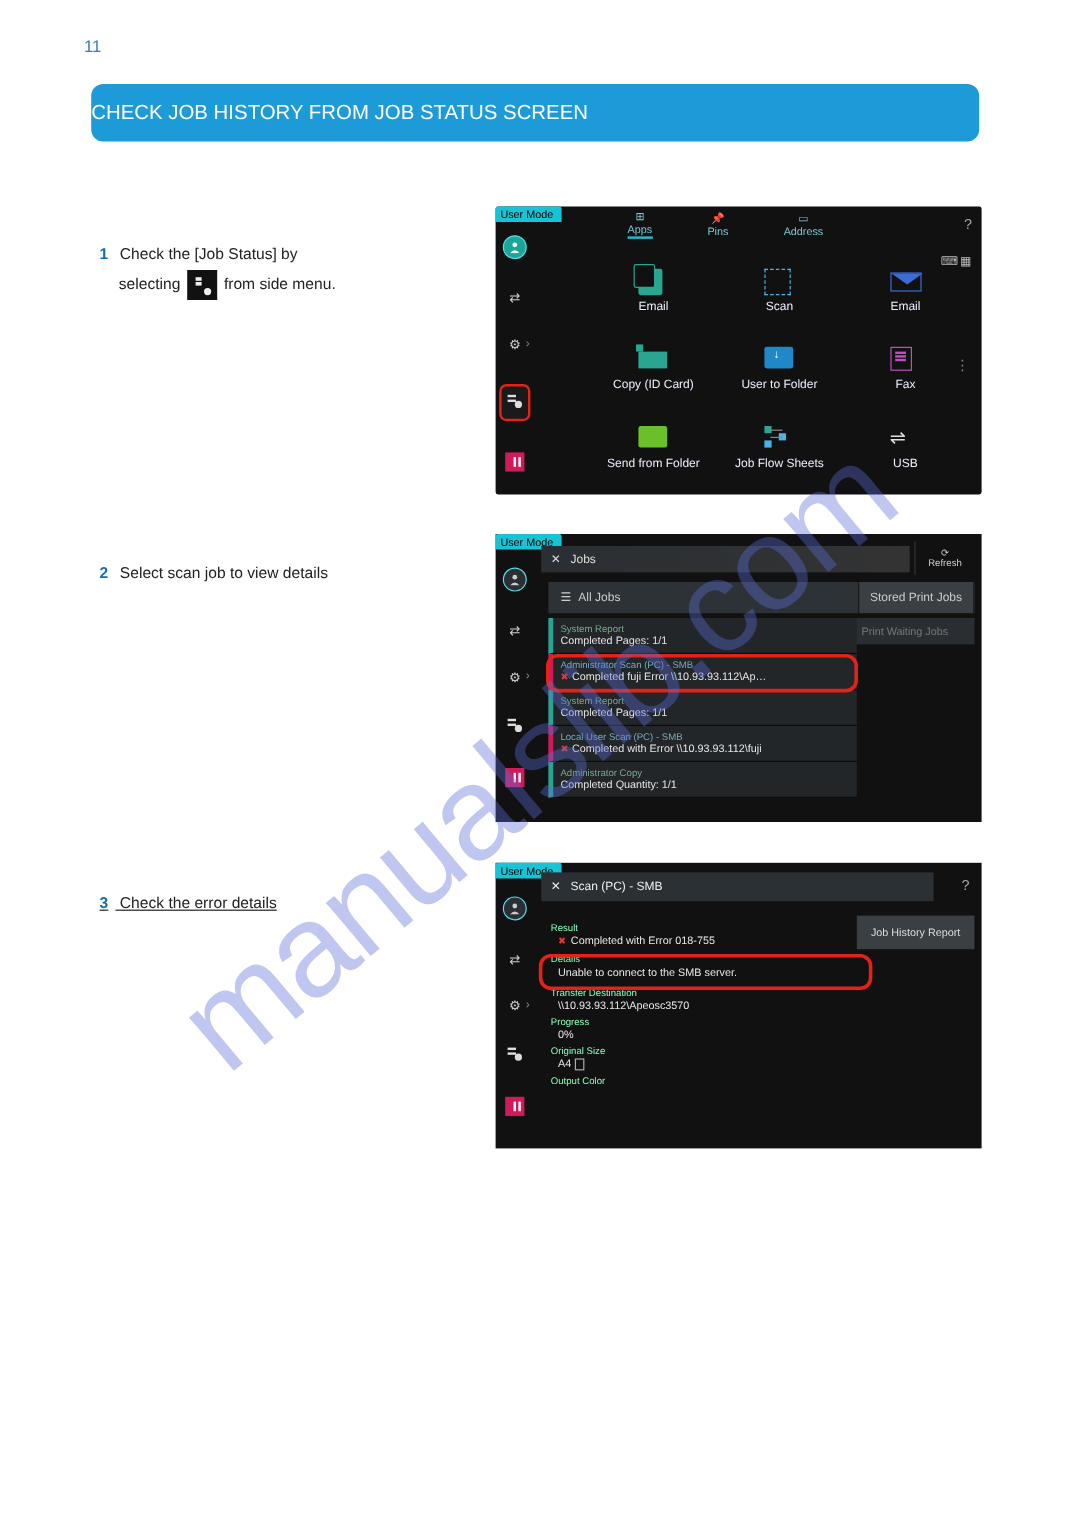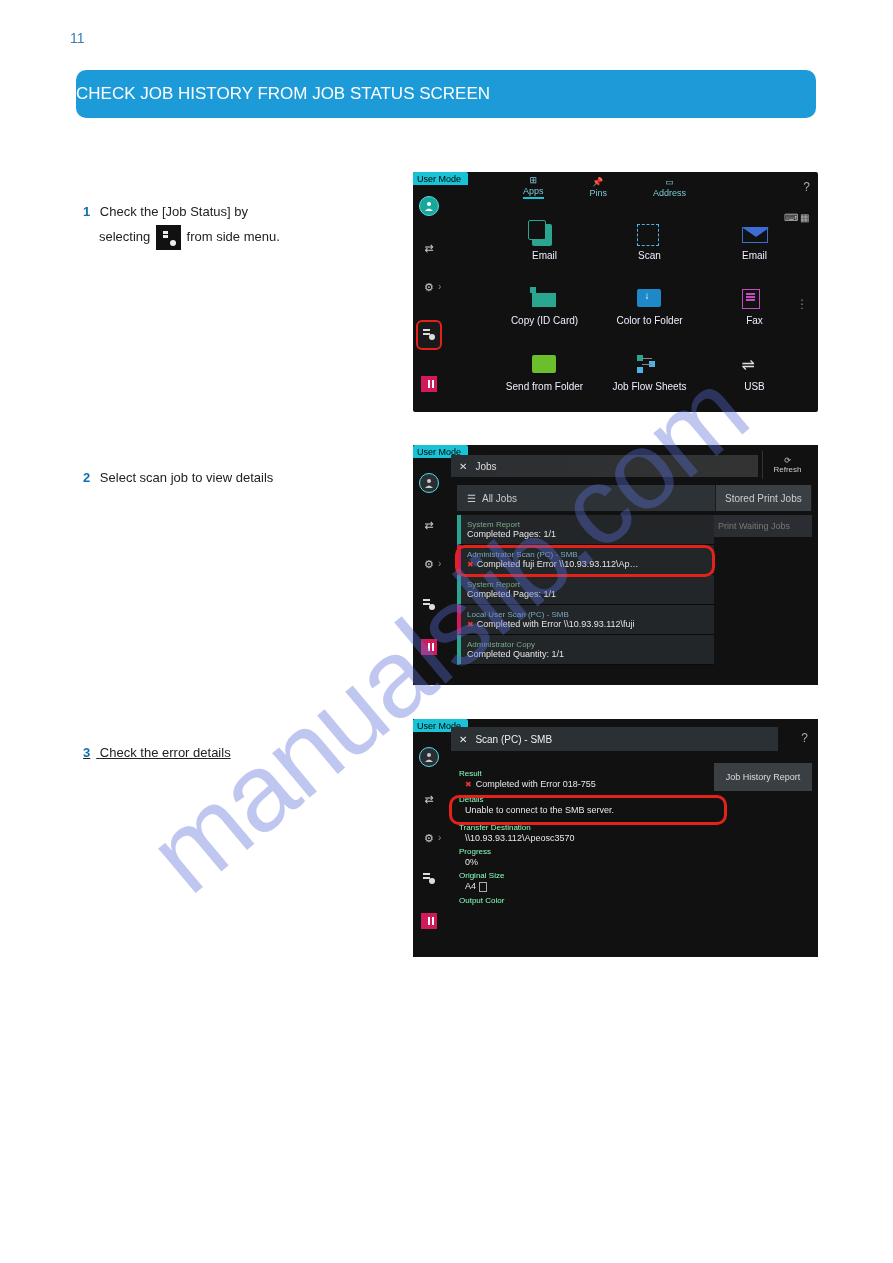--- a/index.html
+++ b/index.html
@@ -283,21 +283,21 @@
     <div class="app">
         <div class="ai">
           <div class="ic-idcard"></div>
         </div>
         <span>Copy (ID Card)</span>
       </div>
     <div class="app">
         <div class="ai">
           <div class="ic-stfolder"></div>
         </div>
-        <span>Color to Folder</span>
+        <span>User to Folder</span>
       </div>
     <div class="app">
         <div class="ai">
           <div class="ic-fax"></div>
         </div>
         <span>Fax</span>
       </div>
     <div class="app">
         <div class="ai">
           <div class="ic-send"></div>

